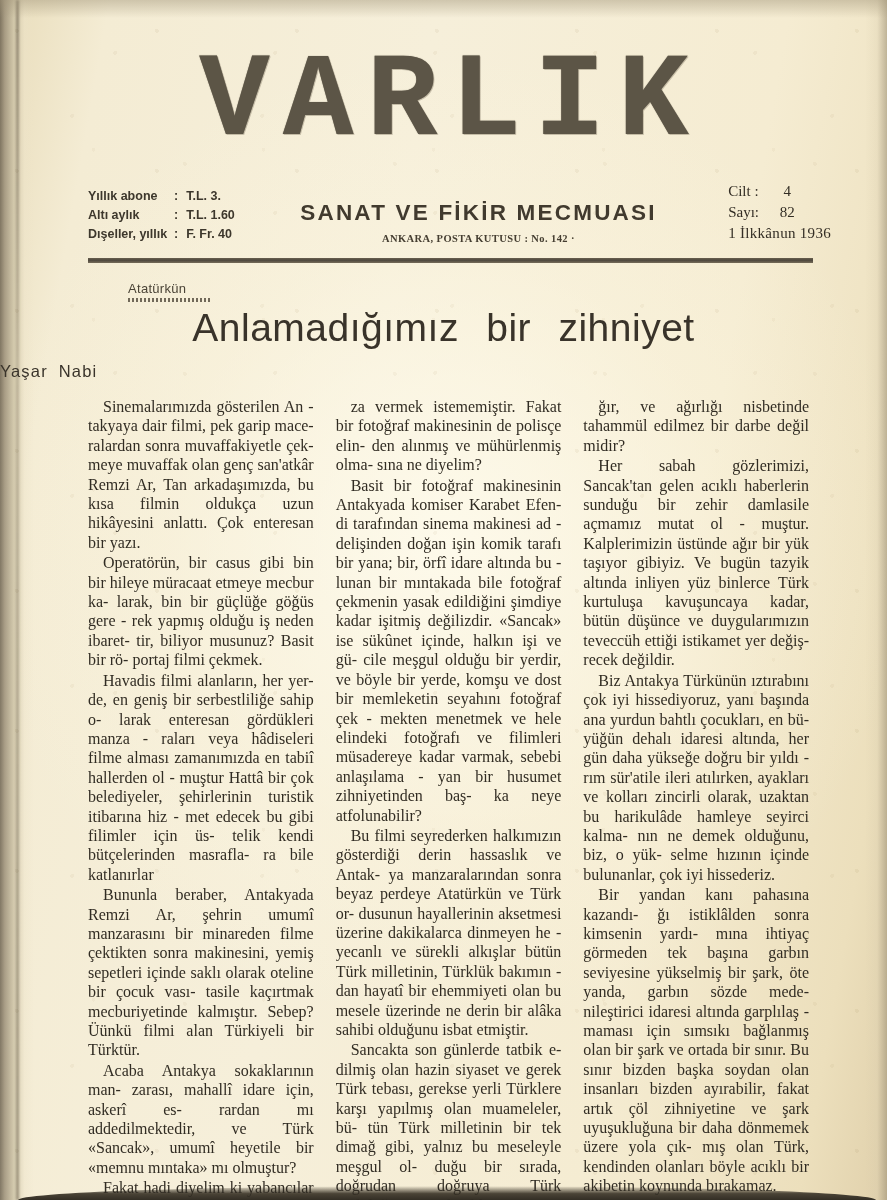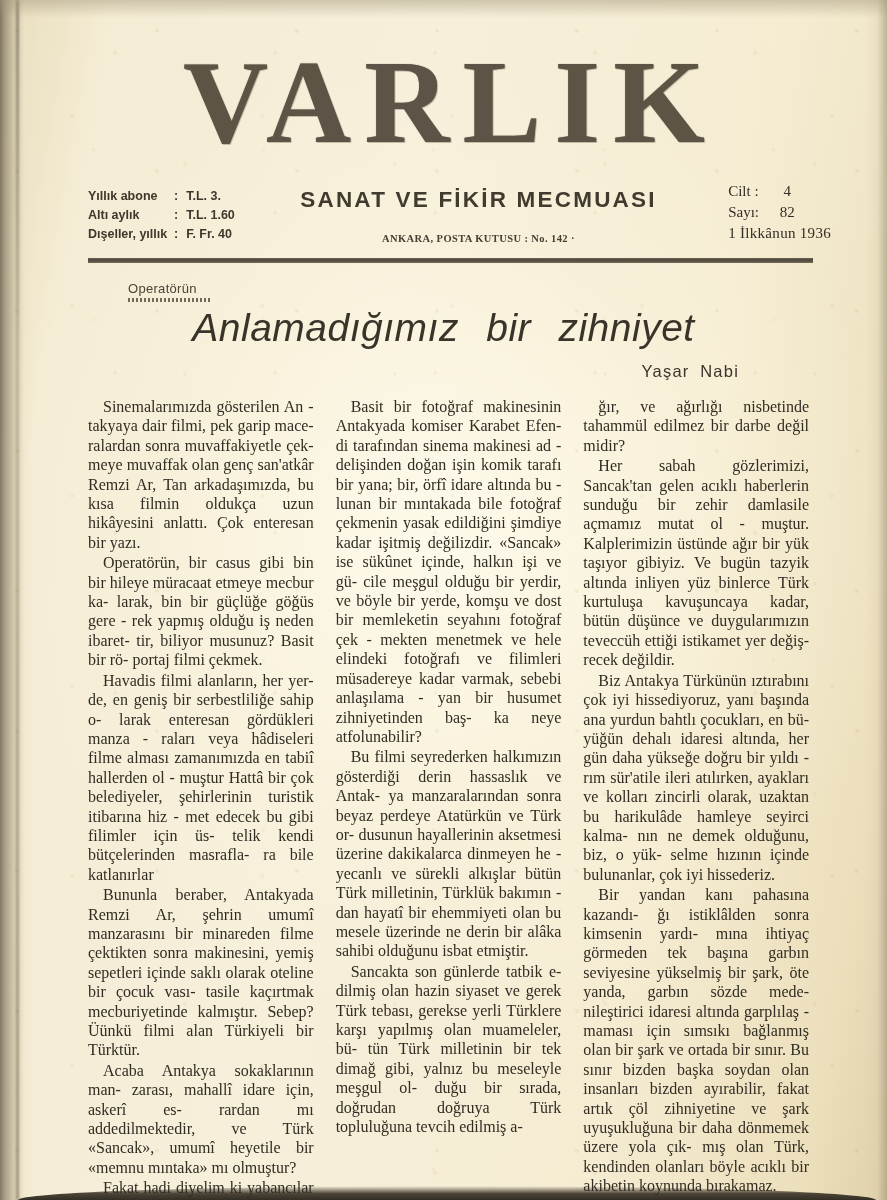--- a/index.html
+++ b/index.html
@@ -58,21 +58,21 @@
   }
   .content { position: relative; z-index: 3; }
 
   
   .masthead {
     text-align: center;
     padding-top: 44px;
     height: 112px;
   }
   .masthead-title {
-    font-family: Liberation Serif, serif;
+    font-family: Liberation Mono, monospace;
     font-weight: 700;
     font-size: 118px;
     line-height: 1;
     letter-spacing: 13px;
     color: #514a3c;
     text-shadow: 0 0 1px rgba(70,62,48,0.7), 1px 1px 0 rgba(120,110,88,0.35);
     padding-left: 14px;
     opacity: 0.93;
   }
 
@@ -100,21 +100,21 @@
   .tagline {
     font-family: "Liberation Sans", "DejaVu Sans", sans-serif;
     font-size: 22.5px;
     font-weight: 600;
     line-height: 26px;
     letter-spacing: 2.2px;
     color: #413a2e;
     white-space: nowrap;
   }
   .postbox {
-    margin-top: 20px;
+    margin-top: 7px;
     font-family: "Liberation Serif", "DejaVu Serif", serif;
     font-size: 10.5px;
     font-weight: 700;
     letter-spacing: 0.4px;
     color: #453e31;
     white-space: nowrap;
   }
   .issue {
     font-family: "Liberation Serif", "DejaVu Serif", serif;
     font-size: 15px;
@@ -152,28 +152,26 @@
   }
   .headline {
     font-family: "Liberation Sans", "DejaVu Sans", sans-serif;
     font-size: 39px;
     font-weight: 400;
     letter-spacing: 0.5px;
     color: #39332a;
     text-align: center;
     margin: 4px 150px 0 150px;
     word-spacing: 16px;
-    font-style: italic;
   }
   .byline {
     font-family: "Liberation Sans", "DejaVu Sans", sans-serif;
     font-size: 16.5px;
     letter-spacing: 1.2px;
     color: #3a342b;
-    text-align: right;
     margin: 12px 148px 0 0;
     word-spacing: 5px;
   }
 
   
   .columns {
     display: flex;
     gap: 22px;
     margin: 16px 78px 0 88px;
   }
@@ -234,39 +232,40 @@
           <span class="k">Sayı:</span><span class="v">82</span>
         </div>
         <div class="date">1 İlkkânun 1936</div>
       </div>
 
     </div>
 
     <div class="rule"></div>
 
     <div class="kicker-wrap">
-      <div class="kicker">Operatörün</div>
+      <div class="kicker">Atatürkün</div>
       <div class="kicker-underline"></div>
     </div>
 
     <div class="headline">Anlamadığımız bir zihniyet</div>
     <div class="byline">Yaşar Nabi</div>
 
     <div class="columns">
 
       <div class="col">
         <p>Sinemalarımızda gösterilen An - takyaya dair filmi, pek garip mace- ralardan sonra muvaffakiyetle çek- meye muvaffak olan genç san'atkâr Remzi Ar, Tan arkadaşımızda, bu kısa filmin oldukça uzun hikâyesini anlattı. Çok enteresan bir yazı.</p>
         <p>Operatörün, bir casus gibi bin bir hileye müracaat etmeye mecbur ka- larak, bin bir güçlüğe göğüs gere - rek yapmış olduğu iş neden ibaret- tir, biliyor musunuz? Basit bir rö- portaj filmi çekmek.</p>
         <p>Havadis filmi alanların, her yer- de, en geniş bir serbestliliğe sahip o- larak enteresan gördükleri manza - raları veya hâdiseleri filme alması zamanımızda en tabiî hallerden ol - muştur Hattâ bir çok belediyeler, şehirlerinin turistik itibarına hiz - met edecek bu gibi filimler için üs- telik kendi bütçelerinden masrafla- ra bile katlanırlar</p>
         <p>Bununla beraber, Antakyada Remzi Ar, şehrin umumî manzarasını bir minareden filme çektikten sonra makinesini, yemiş sepetleri içinde saklı olarak oteline bir çocuk vası- tasile kaçırtmak mecburiyetinde kalmıştır. Sebep? Üünkü filmi alan Türkiyeli bir Türktür.</p>
         <p>Acaba Antakya sokaklarının man- zarası, mahallî idare için, askerî es- rardan mı addedilmektedir, ve Türk «Sancak», umumî heyetile bir «memnu mıntaka» mı olmuştur?</p>
         <p>Fakat hadi diyelim ki yabancılar tarafından sinema alınması orada hususî bir izne tâbi tutuluyor ve her nedense polis bu izni vatandaşımı-</p>
       </div>
 
       <div class="col">
+        <p>za vermek istememiştir. Fakat bir fotoğraf makinesinin de polisçe elin- den alınmış ve mühürlenmiş olma- sına ne diyelim?</p>
         <p>Basit bir fotoğraf makinesinin Antakyada komiser Karabet Efen- di tarafından sinema makinesi ad - delişinden doğan işin komik tarafı bir yana; bir, örfî idare altında bu - lunan bir mıntakada bile fotoğraf çekmenin yasak edildiğini şimdiye kadar işitmiş değilizdir. «Sancak» ise sükûnet içinde, halkın işi ve gü- cile meşgul olduğu bir yerdir, ve böyle bir yerde, komşu ve dost bir memleketin seyahını fotoğraf çek - mekten menetmek ve hele elindeki fotoğrafı ve filimleri müsadereye kadar varmak, sebebi anlaşılama - yan bir husumet zihniyetinden baş- ka neye atfolunabilir?</p>
         <p>Bu filmi seyrederken halkımızın gösterdiği derin hassaslık ve Antak- ya manzaralarından sonra beyaz perdeye Atatürkün ve Türk or- dusunun hayallerinin aksetmesi üzerine dakikalarca dinmeyen he - yecanlı ve sürekli alkışlar bütün Türk milletinin, Türklük bakımın - dan hayatî bir ehemmiyeti olan bu mesele üzerinde ne derin bir alâka sahibi olduğunu isbat etmiştir.</p>
         <p>Sancakta son günlerde tatbik e- dilmiş olan hazin siyaset ve gerek Türk tebası, gerekse yerli Türklere karşı yapılmış olan muameleler, bü- tün Türk milletinin bir tek dimağ gibi, yalnız bu meseleyle meşgul ol- duğu bir sırada, doğrudan doğruya Türk topluluğuna tevcih edilmiş a-</p>
       </div>
 
       <div class="col">
         <p>ğır, ve ağırlığı nisbetinde tahammül edilmez bir darbe değil midir?</p>
         <p>Her sabah gözlerimizi, Sancak'tan gelen acıklı haberlerin sunduğu bir zehir damlasile açmamız mutat ol - muştur. Kalplerimizin üstünde ağır bir yük taşıyor gibiyiz. Ve bugün tazyik altında inliyen yüz binlerce Türk kurtuluşa kavuşuncaya kadar, bütün düşünce ve duygularımızın teveccüh ettiği istikamet yer değiş- recek değildir.</p>
         <p>Biz Antakya Türkünün ıztırabını çok iyi hissediyoruz, yanı başında ana yurdun bahtlı çocukları, en bü- yüğün dehalı idaresi altında, her gün daha yükseğe doğru bir yıldı - rım sür'atile ileri atılırken, ayakları ve kolları zincirli olarak, uzaktan bu harikulâde hamleye seyirci kalma- nın ne demek olduğunu, biz, o yük- selme hızının içinde bulunanlar, çok iyi hissederiz.</p>
         <p>Bir yandan kanı pahasına kazandı- ğı istiklâlden sonra kimsenin yardı- mına ihtiyaç görmeden tek başına garbın seviyesine yükselmiş bir şark, öte yanda, garbın sözde mede- nileştirici idaresi altında garplılaş - maması için sımsıkı bağlanmış olan bir şark ve ortada bir sınır. Bu sınır bizden başka soydan olan insanları bizden ayırabilir, fakat artık çöl zihniyetine ve şark uyuşukluğuna bir daha dönmemek üzere yola çık- mış olan Türk, kendinden olanları böyle acıklı bir akibetin koynunda bırakamaz.</p>

